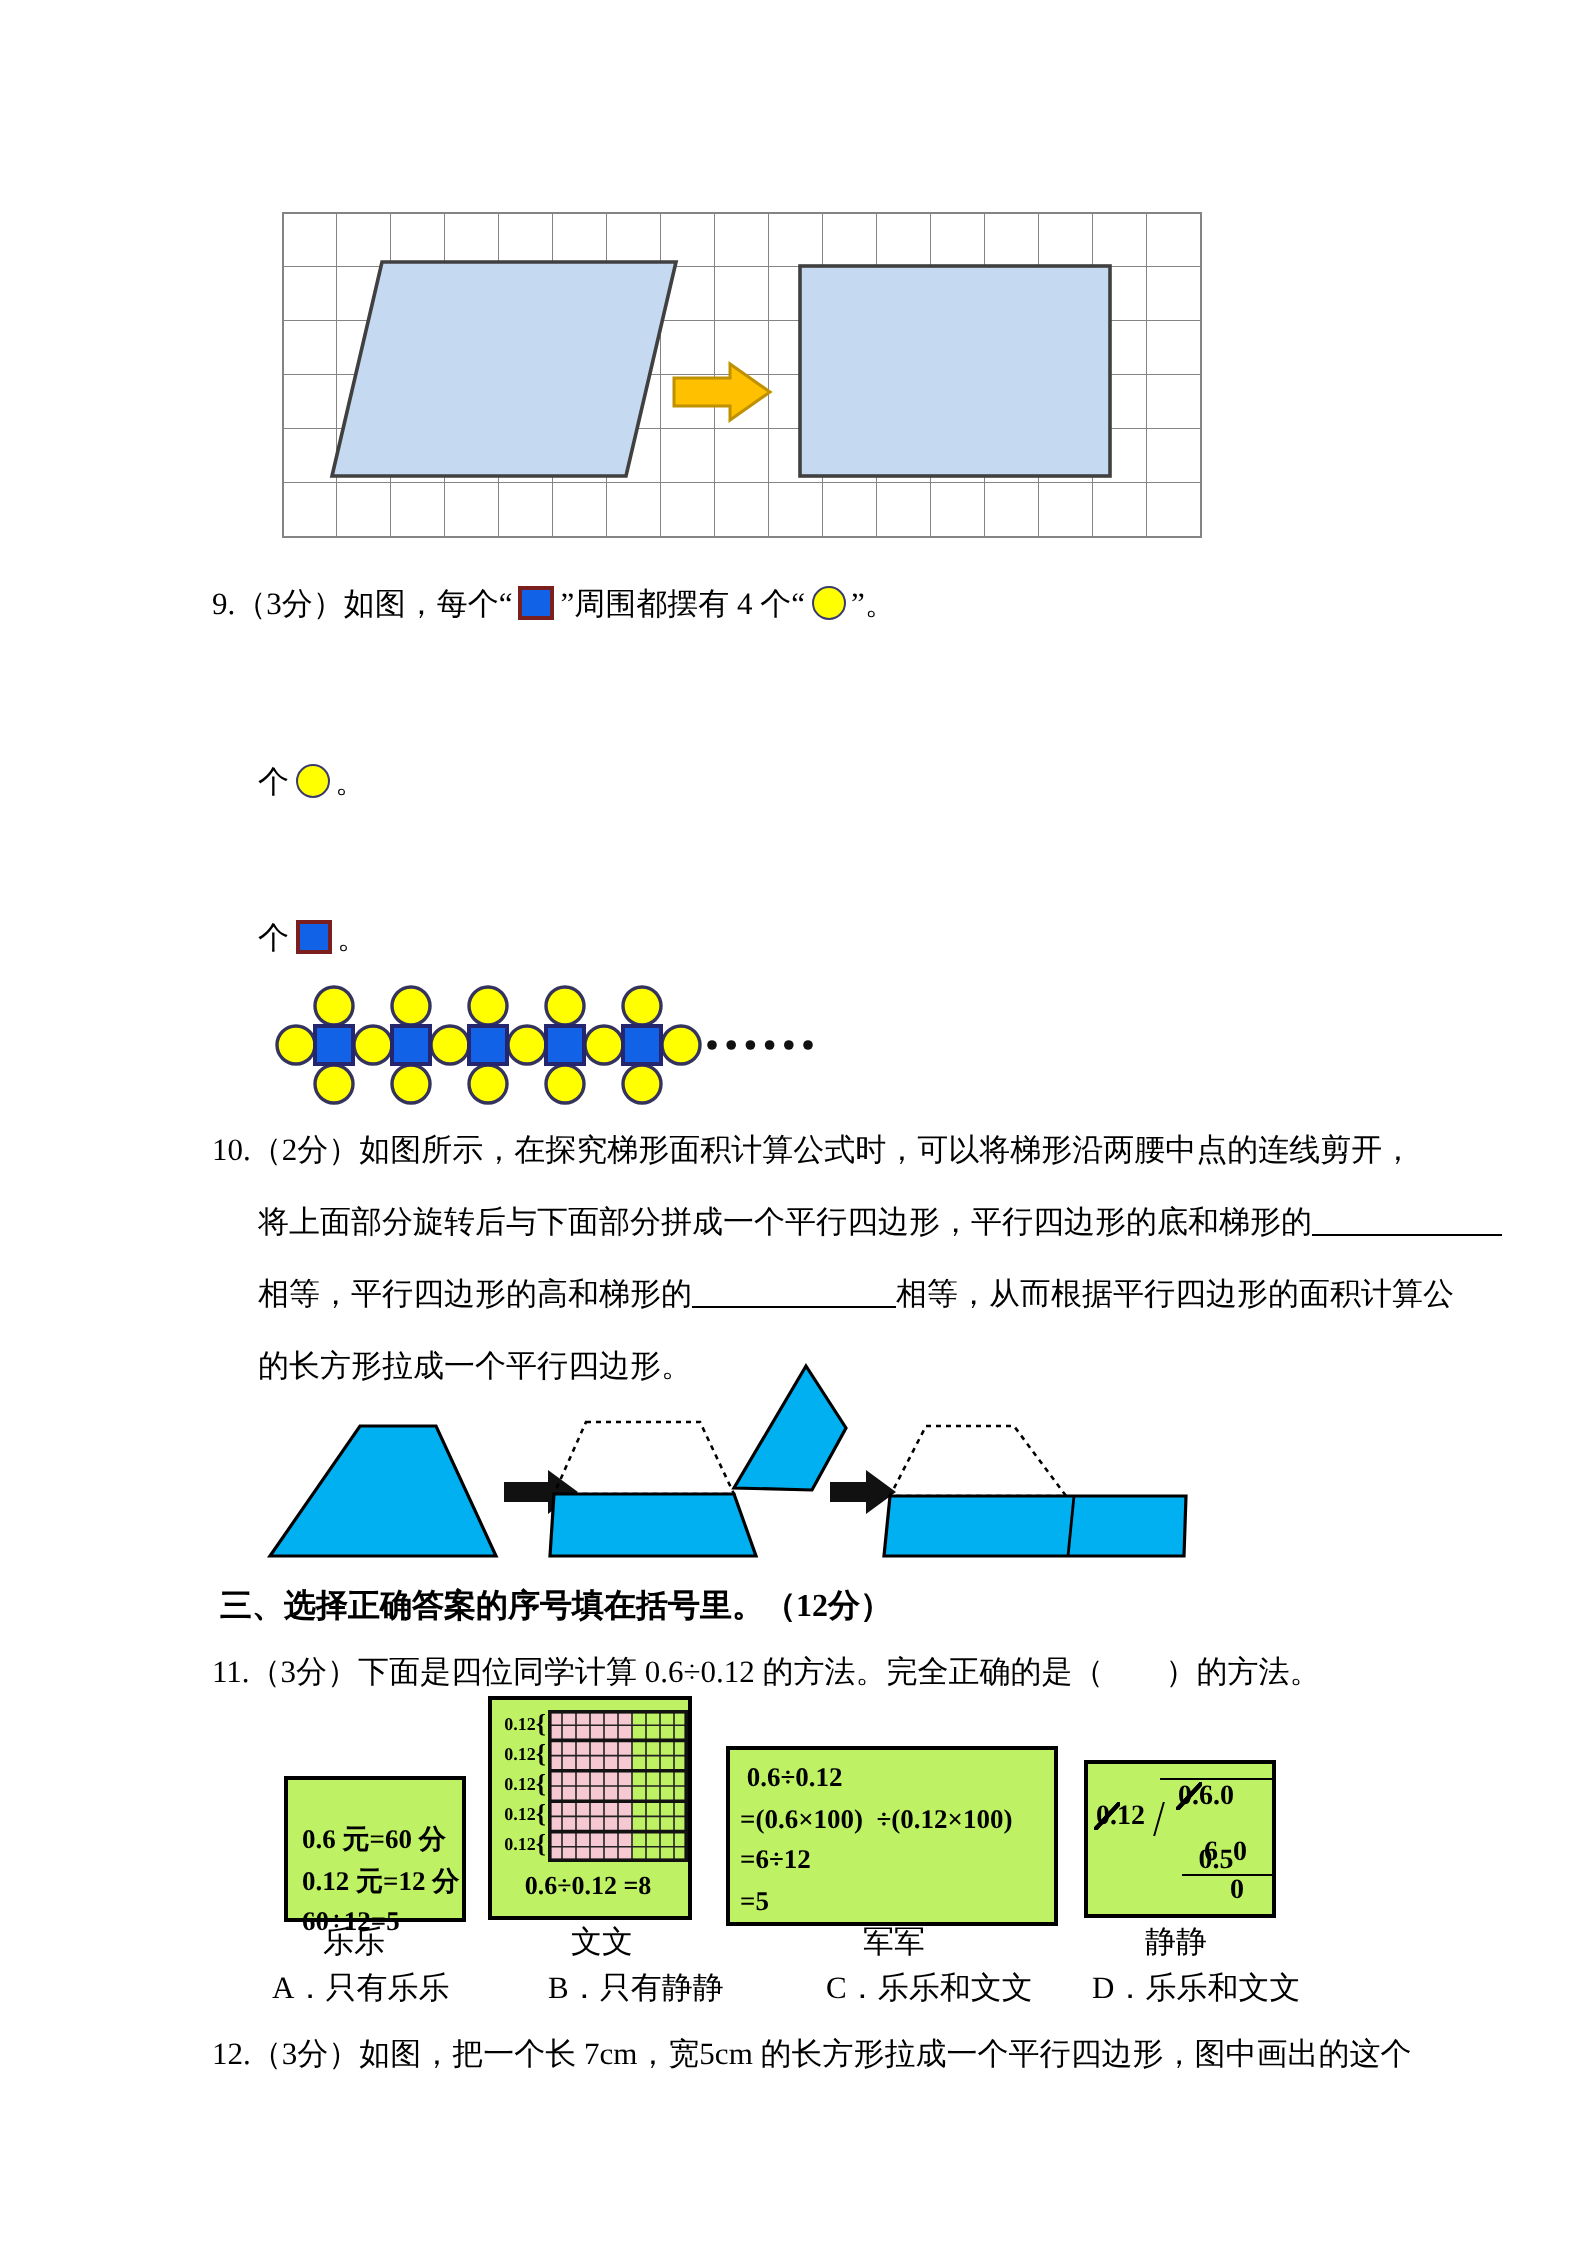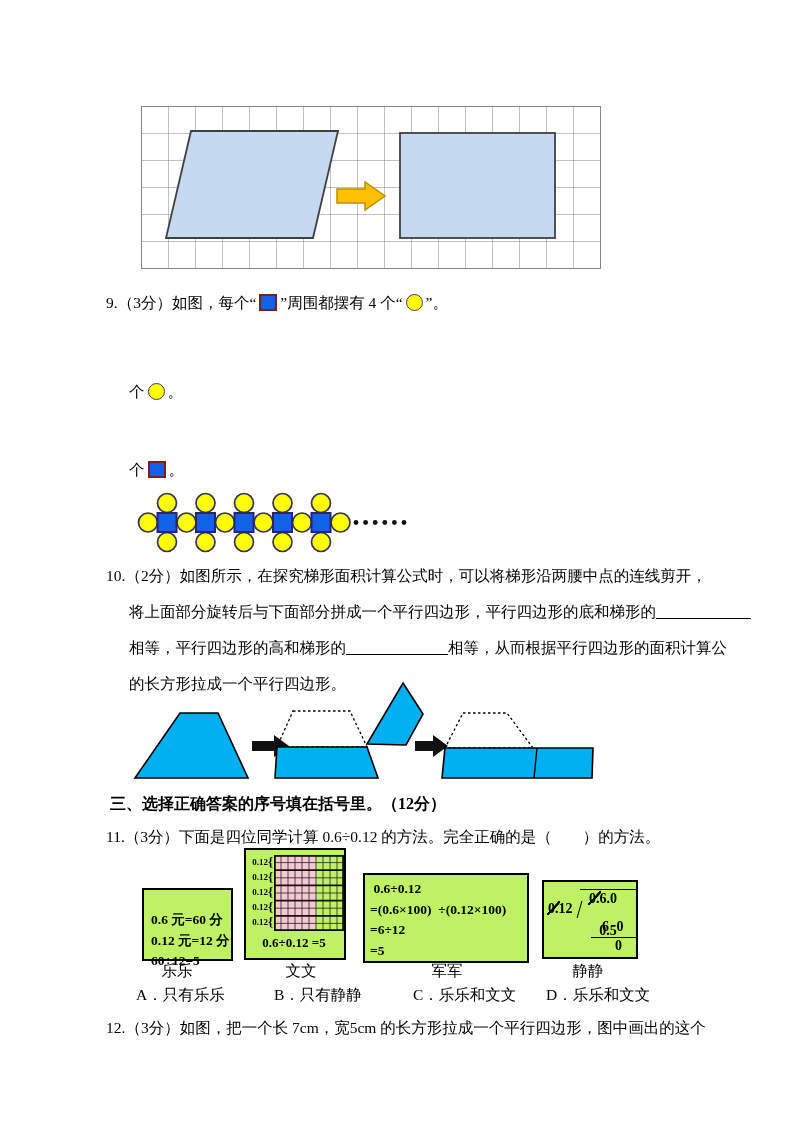--- a/index.html
+++ b/index.html
@@ -165,21 +165,21 @@
           <span class="br">{</span>
         </div>
     </div>
     <svg class="ww-grid" width="70" height="76" viewBox="0 0 70 76">
       <rect x="0" y="0" width="42" height="76" fill="#f5c8d2"></rect>
       <path d="M7 0v76M14 0v76M21 0v76M28 0v76M35 0v76M42 0v76M49 0v76M56 0v76M63 0v76" stroke="#222" stroke-width="0.8"></path>
       <path d="M0 7.6h70M0 22.8h70M0 38h70M0 53.2h70M0 68.4h70" stroke="#222" stroke-width="0.8"></path>
       <path d="M0 15.2h70M0 30.4h70M0 45.6h70M0 60.8h70" stroke="#111" stroke-width="1.8"></path>
       <rect x="0.9" y="0.9" width="68.2" height="74.2" fill="none" stroke="#111" stroke-width="1.8"></rect>
     </svg>
-    <div class="ww-bottom">0.6÷0.12 =5</div>
+    <div class="ww-bottom">0.6÷0.12 =8</div>
   </div>
 
   <div class="sbox jun-pad" style="left:363px;top:873px;width:166px;height:90px">
     <div class="bx-line" style="padding-left:5px"> 0.6÷0.12</div>
     <div class="bx-line" style="padding-left:5px">=(0.6×100)  ÷(0.12×100)</div>
     <div class="bx-line" style="padding-left:5px">=6÷12</div>
     <div class="bx-line" style="padding-left:5px">=5</div>
   </div>
 
   <div class="sbox jj" style="left:542px;top:880px;width:96px;height:79px">

